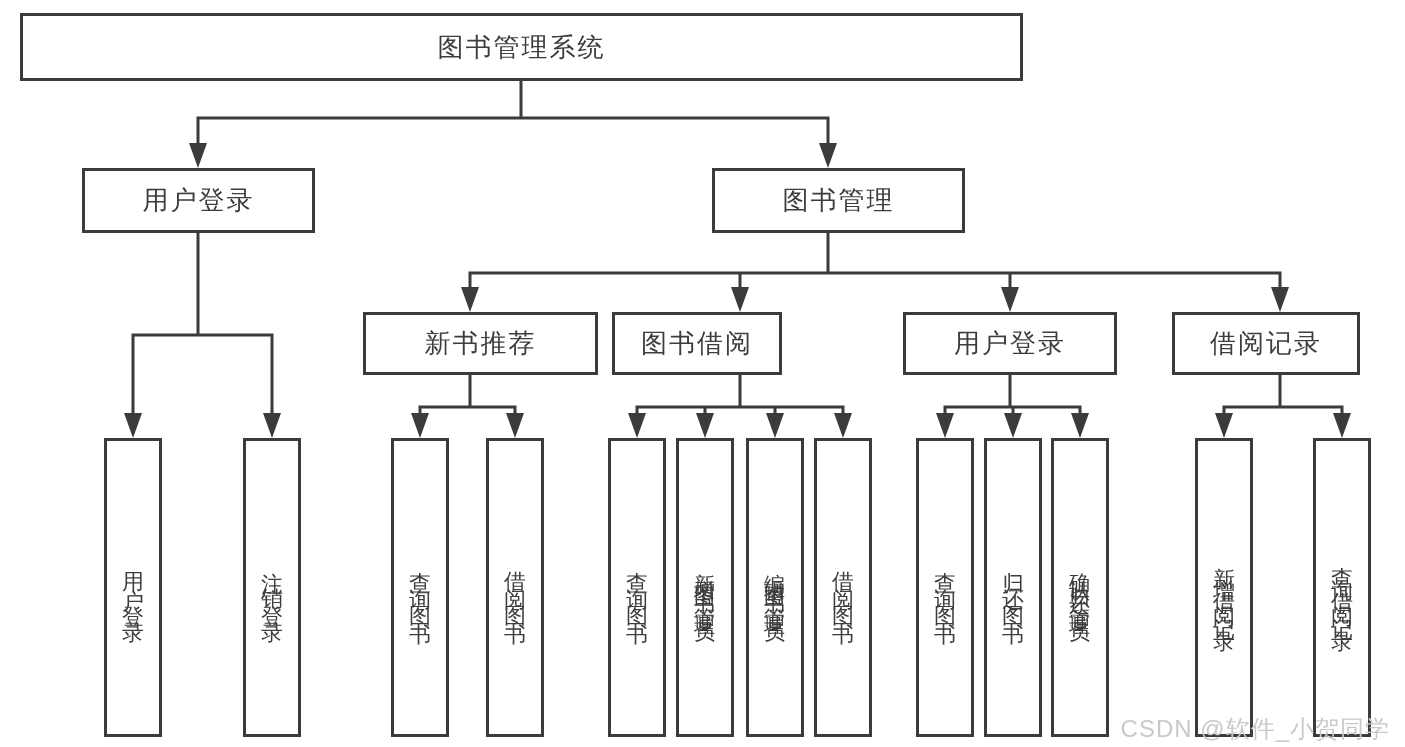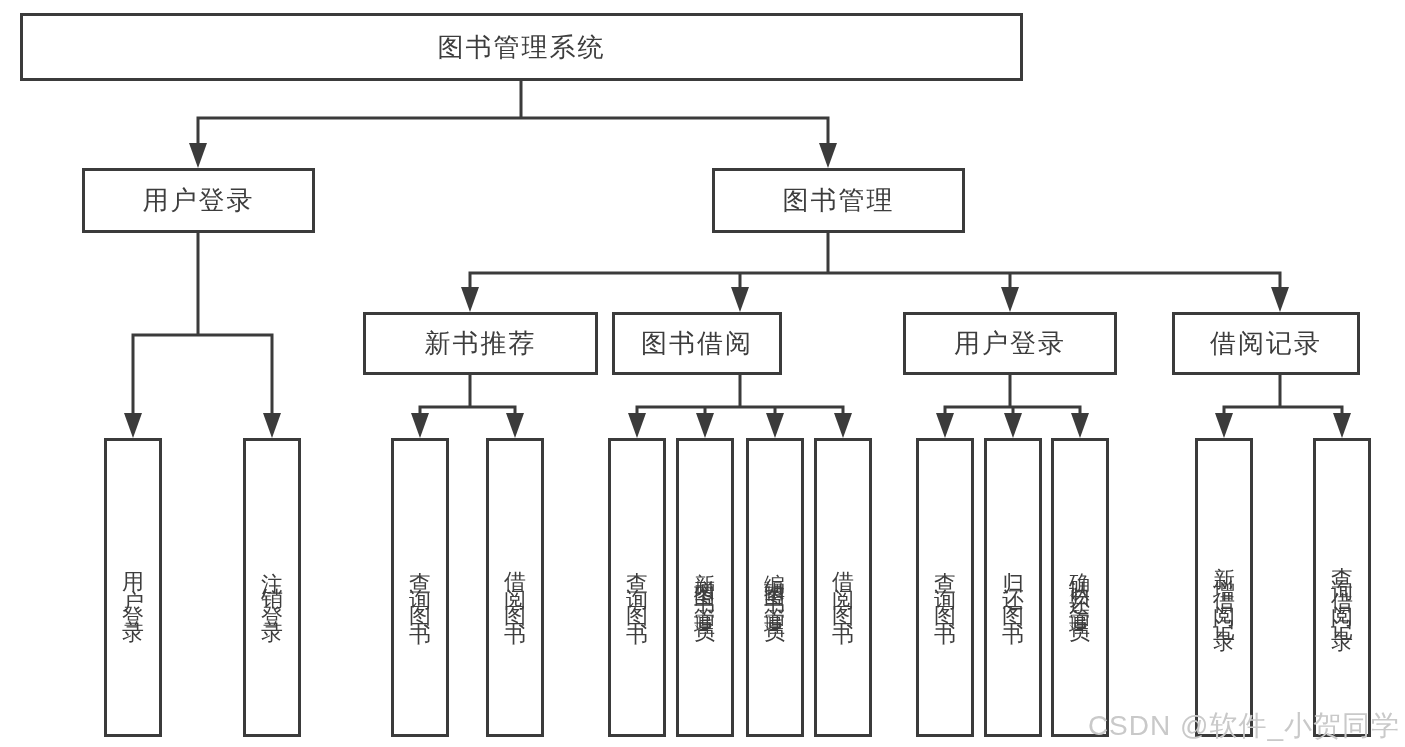--- a/index.html
+++ b/index.html
@@ -11,21 +11,21 @@
   .connectors polygon{fill:var(--line,#3b3b3b)}
   .node{position:absolute;background:var(--box-fill,#ffffff);border:3px solid var(--line,#3b3b3b);
         display:flex;align-items:center;justify-content:center;
         font-size:26px;color:var(--text,#3d3d3d);letter-spacing:2px;white-space:nowrap}
   .leaf{position:absolute;top:438px;width:58px;height:299px;background:var(--box-fill,#ffffff);
         border:3px solid var(--line,#3b3b3b);display:flex;align-items:center;justify-content:center}
   .vtext{writing-mode:vertical-lr;text-orientation:mixed;font-size:22px;line-height:1;
          color:var(--text,#3d3d3d);letter-spacing:17px}
   .leaf.len6 .vtext{letter-spacing:13px}
   .leaf.len9 .vtext{font-size:21px;letter-spacing:7px}
-  .watermark{position:absolute;right:5px;bottom:2px;font-size:28px;letter-spacing:1px;
+  .watermark{position:absolute;right:15px;bottom:2px;font-size:24px;letter-spacing:1px;
              color:var(--watermark,#c9c9c9);white-space:nowrap}
 </style>
 </head>
 <body>
 
 <div class="canvas">
 
   <svg class="connectors" viewBox="0 0 1405 747" aria-hidden="true">
     <g>
       <path d="M521,68 L521,118 M198,118 L828,118 M198,118 L198,146 M828,118 L828,146"></path>

